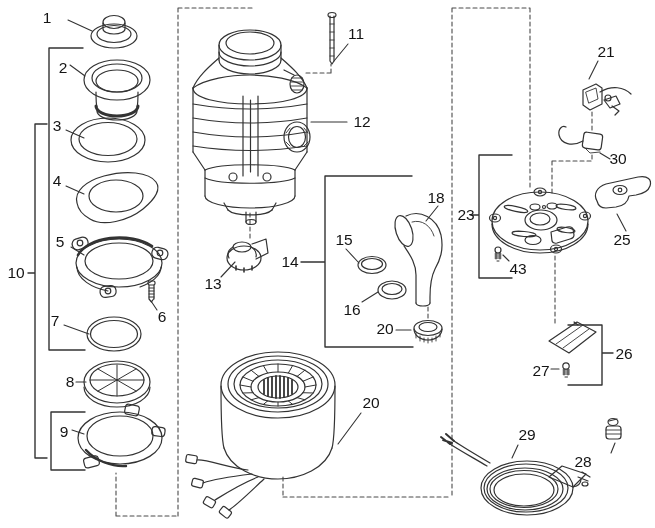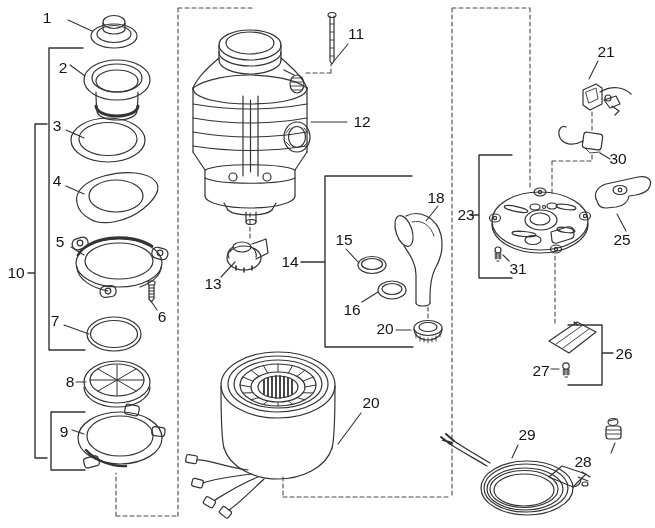--- a/index.html
+++ b/index.html
@@ -321,20 +321,20 @@
   <div class="callout" style="left:213px;top:284px">13</div>
   <div class="callout" style="left:290px;top:262px">14</div>
   <div class="callout" style="left:344px;top:240px">15</div>
   <div class="callout" style="left:352px;top:310px">16</div>
   <div class="callout" style="left:385px;top:329px">20</div>
   <div class="callout" style="left:436px;top:198px">18</div>
   <div class="callout" style="left:371px;top:403px">20</div>
   <div class="callout" style="left:606px;top:52px">21</div>
   <div class="callout" style="left:618px;top:159px">30</div>
   <div class="callout" style="left:466px;top:215px">23</div>
-  <div class="callout" style="left:518px;top:269px">31</div>
+  <div class="callout" style="left:518px;top:269px">43</div>
   <div class="callout" style="left:622px;top:240px">25</div>
   <div class="callout" style="left:624px;top:354px">26</div>
   <div class="callout" style="left:541px;top:371px">27</div>
   <div class="callout" style="left:583px;top:462px">28</div>
   <div class="callout" style="left:527px;top:435px">29</div>
 
 </div>
 
 </body></html>

